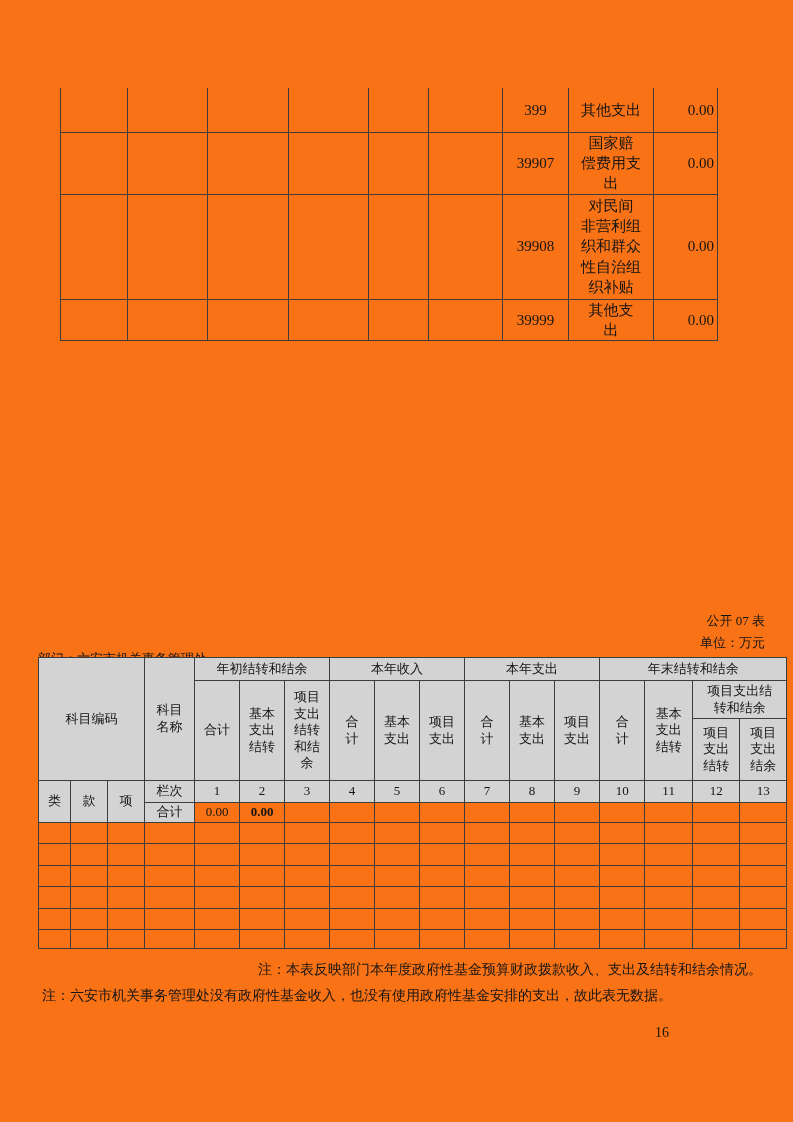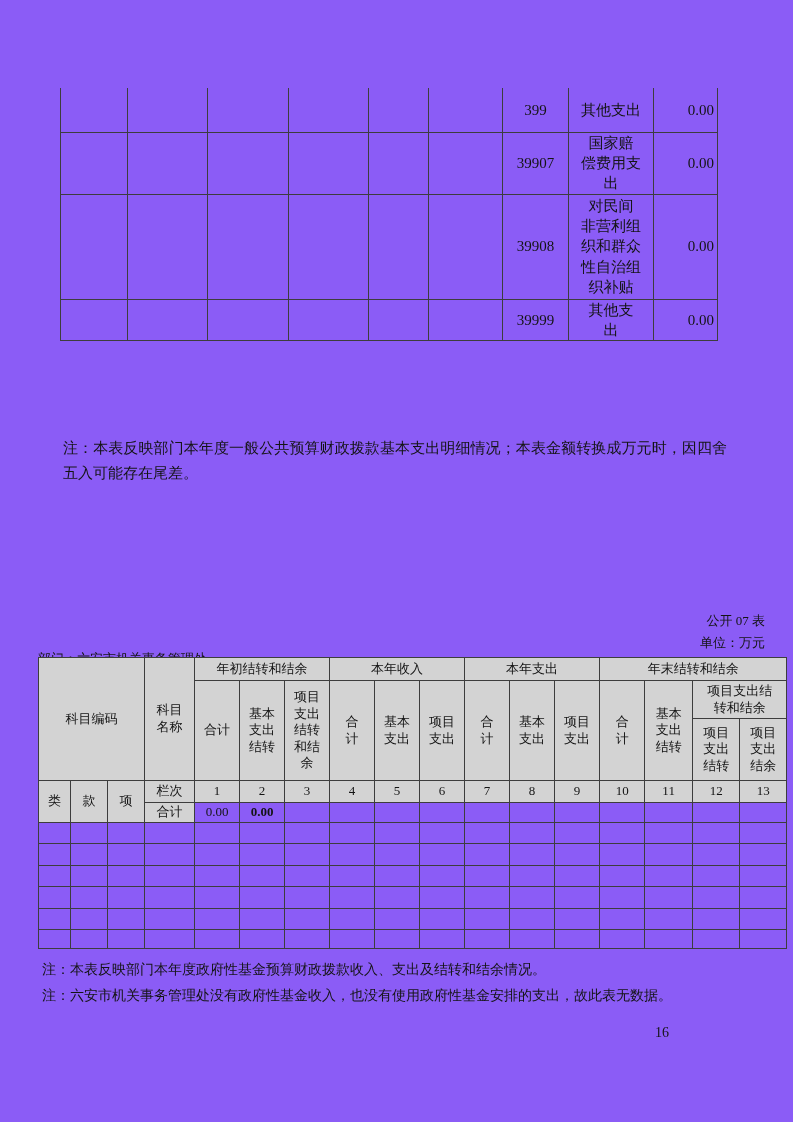--- a/index.html
+++ b/index.html
@@ -1,17 +1,17 @@
 <!DOCTYPE html>
 <html><head>
 <meta charset="utf-8">
 <style>
   html,body{margin:0;padding:0;background:#888;}
   .page{
-    position:relative;width:793px;height:1122px;margin:0 auto;background:#8b5cf6;
+    position:relative;width:793px;height:1122px;margin:0 auto;background:#f97316;
     font-family:"Liberation Serif","DejaVu Serif",serif;color:#141414;overflow:hidden;
   }
   table{border-collapse:collapse;table-layout:fixed;}
   td{border:1px solid #3d3d3d;padding:0 3px;overflow:hidden;vertical-align:middle;}
 
   
   .t1{position:absolute;left:60px;top:88px;width:657px;}
   .t1 td{font-size:15px;line-height:1.34;}
   .t1 tr.cut td{border-top:none;}
   .pre{white-space:pre-line;}
@@ -25,21 +25,21 @@
   .pubcode{position:absolute;right:28px;top:612px;font-size:13px;}
   .dept{position:absolute;left:38px;top:650px;font-size:13px;}
   .unit{position:absolute;right:28px;top:634px;font-size:13px;}
 
   .t2{position:absolute;left:38px;top:657px;width:748px;}
   .t2 td{font-size:13px;line-height:1.28;text-align:center;}
   .t2 .hd{background:#d3d3d3;}
   .t2 .b{font-weight:bold;}
 
   .note2{position:absolute;left:42px;width:720px;font-size:14px;line-height:20px;}
-  .n2a{top:960px;}
+  .n2a{top:960px;text-align:right;}
   .n2b{top:986px;}
   .pageno{position:absolute;left:655px;top:1025px;font-size:14px;}
 </style>
 </head>
 <body>
 
 <div class="page">
 
   <table class="t1">
     <colgroup>
@@ -101,21 +101,20 @@
           <td></td>
           <td></td>
       <td class="ctr">39999</td>
       <td class="ctr pre">其他支
 出</td>
       <td class="rgt">0.00</td>
     </tr>
   </tbody>
     </table>
 
-  <div class="note1">注：本表反映部门本年度一般公共预算财政拨款基本支出明细情况；本表金额转换成万元时，因四舍五入可能存在尾差。</div>
 
   <div class="pubcode">公开 07 表</div>
   <div class="dept">部门：六安市机关事务管理处</div>
   <div class="unit">单位：万元</div>
 
   <table class="t2">
     <colgroup>
       <col style="width:32px">
         <col style="width:37px">
         <col style="width:37px">

